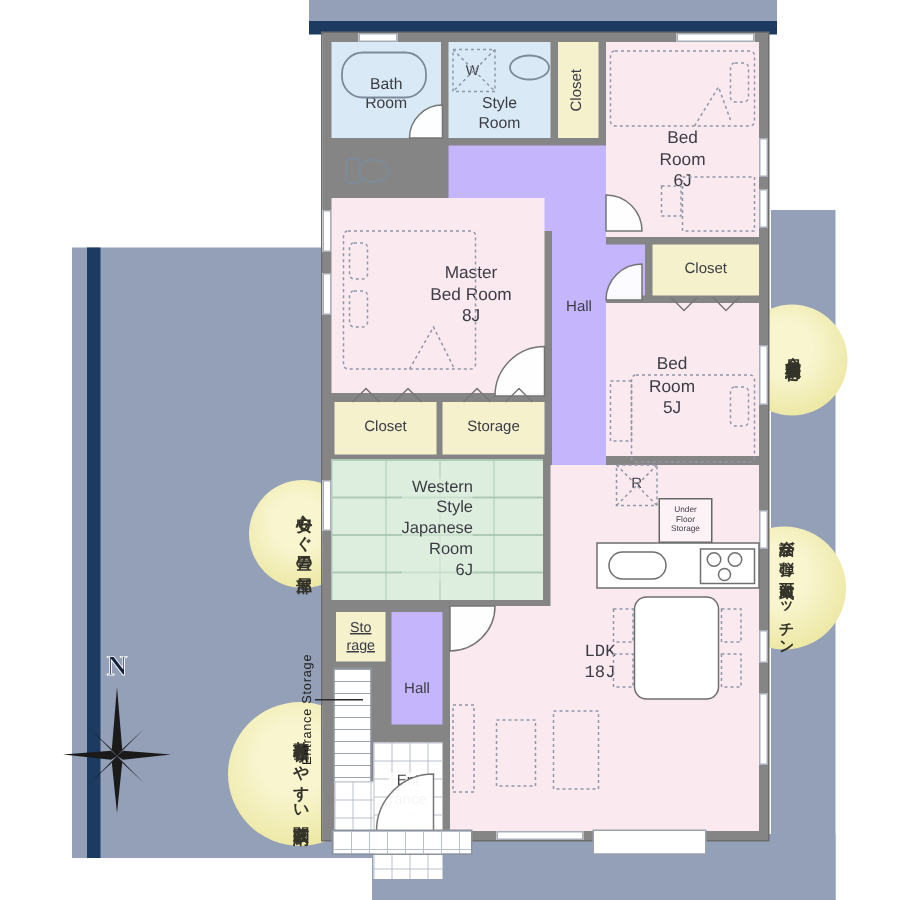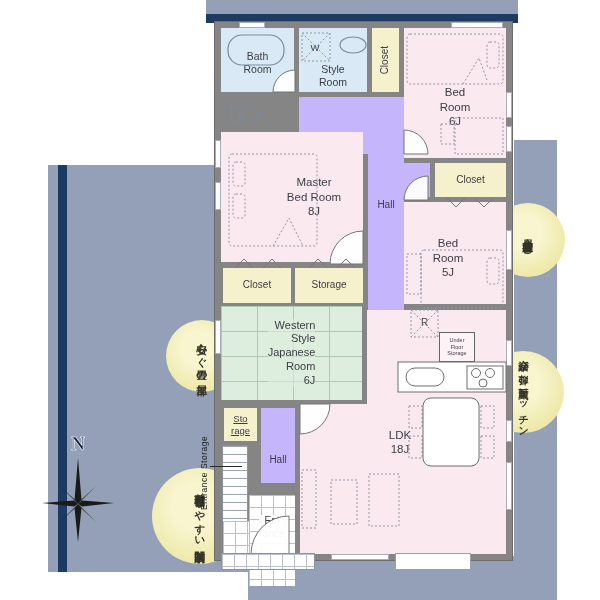--- a/index.html
+++ b/index.html
@@ -122,21 +122,21 @@
     </div>
     <div class="room green tatami" style="left:6px;top:284px;width:141px;height:94px;">
       <span class="lbl" style="font-size:11px;background:rgba(221,238,222,.6);">Western
 Style
 Japanese
 Room
 6J</span>
     </div>
     <div class="room pink" style="left:152px;top:288px;width:139px;height:116px;"></div>
     <div class="room pink" style="left:85px;top:382px;width:206px;height:150px;">
-      <span class="lbl big abs" style="left:75px;top:24px;width:50px;">LDK
+      <span class="lbl big abs" style="left:75px;top:24px;width:50px;font-family:Liberation Mono, monospace;">LDK
 18J</span>
     </div>
     <div class="room yellow" style="left:9px;top:386px;width:33px;height:33px;text-decoration:underline;">
       <span class="lbl sm">Sto
 rage</span>
     </div>
     <div class="room white" style="left:46px;top:386px;width:34px;height:75px;align-items:flex-start;padding-top:46px;box-sizing:border-box;">
       <span class="lbl" style="font-size:10px;">Hall</span>
     </div>
     <div class="room white shelves" style="left:8px;top:424px;width:24px;height:75px;outline:1px solid #8d939e;"></div>

